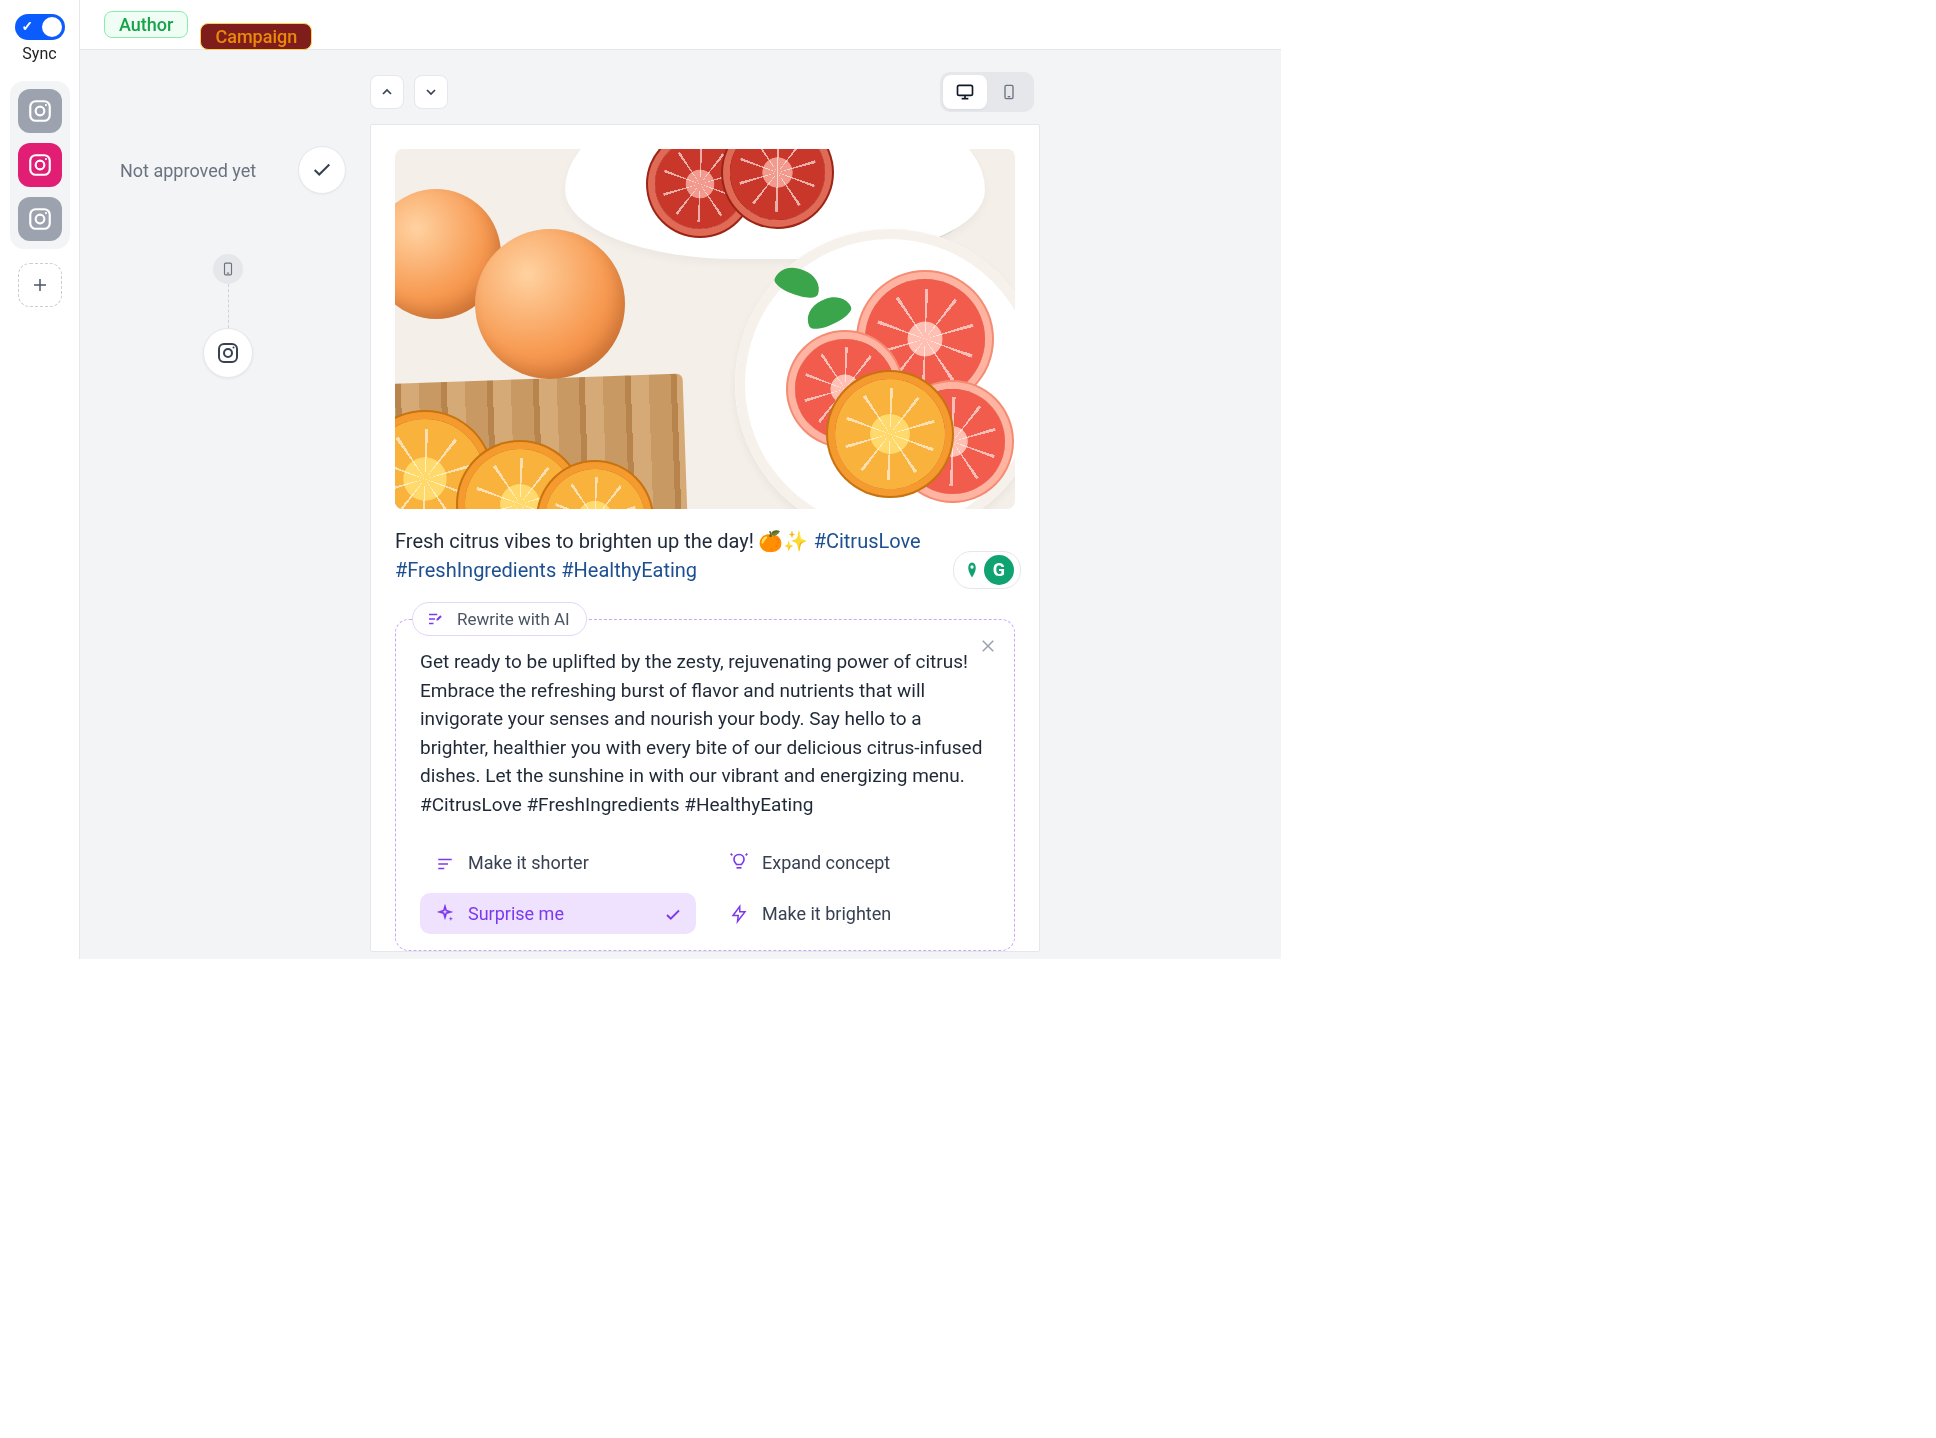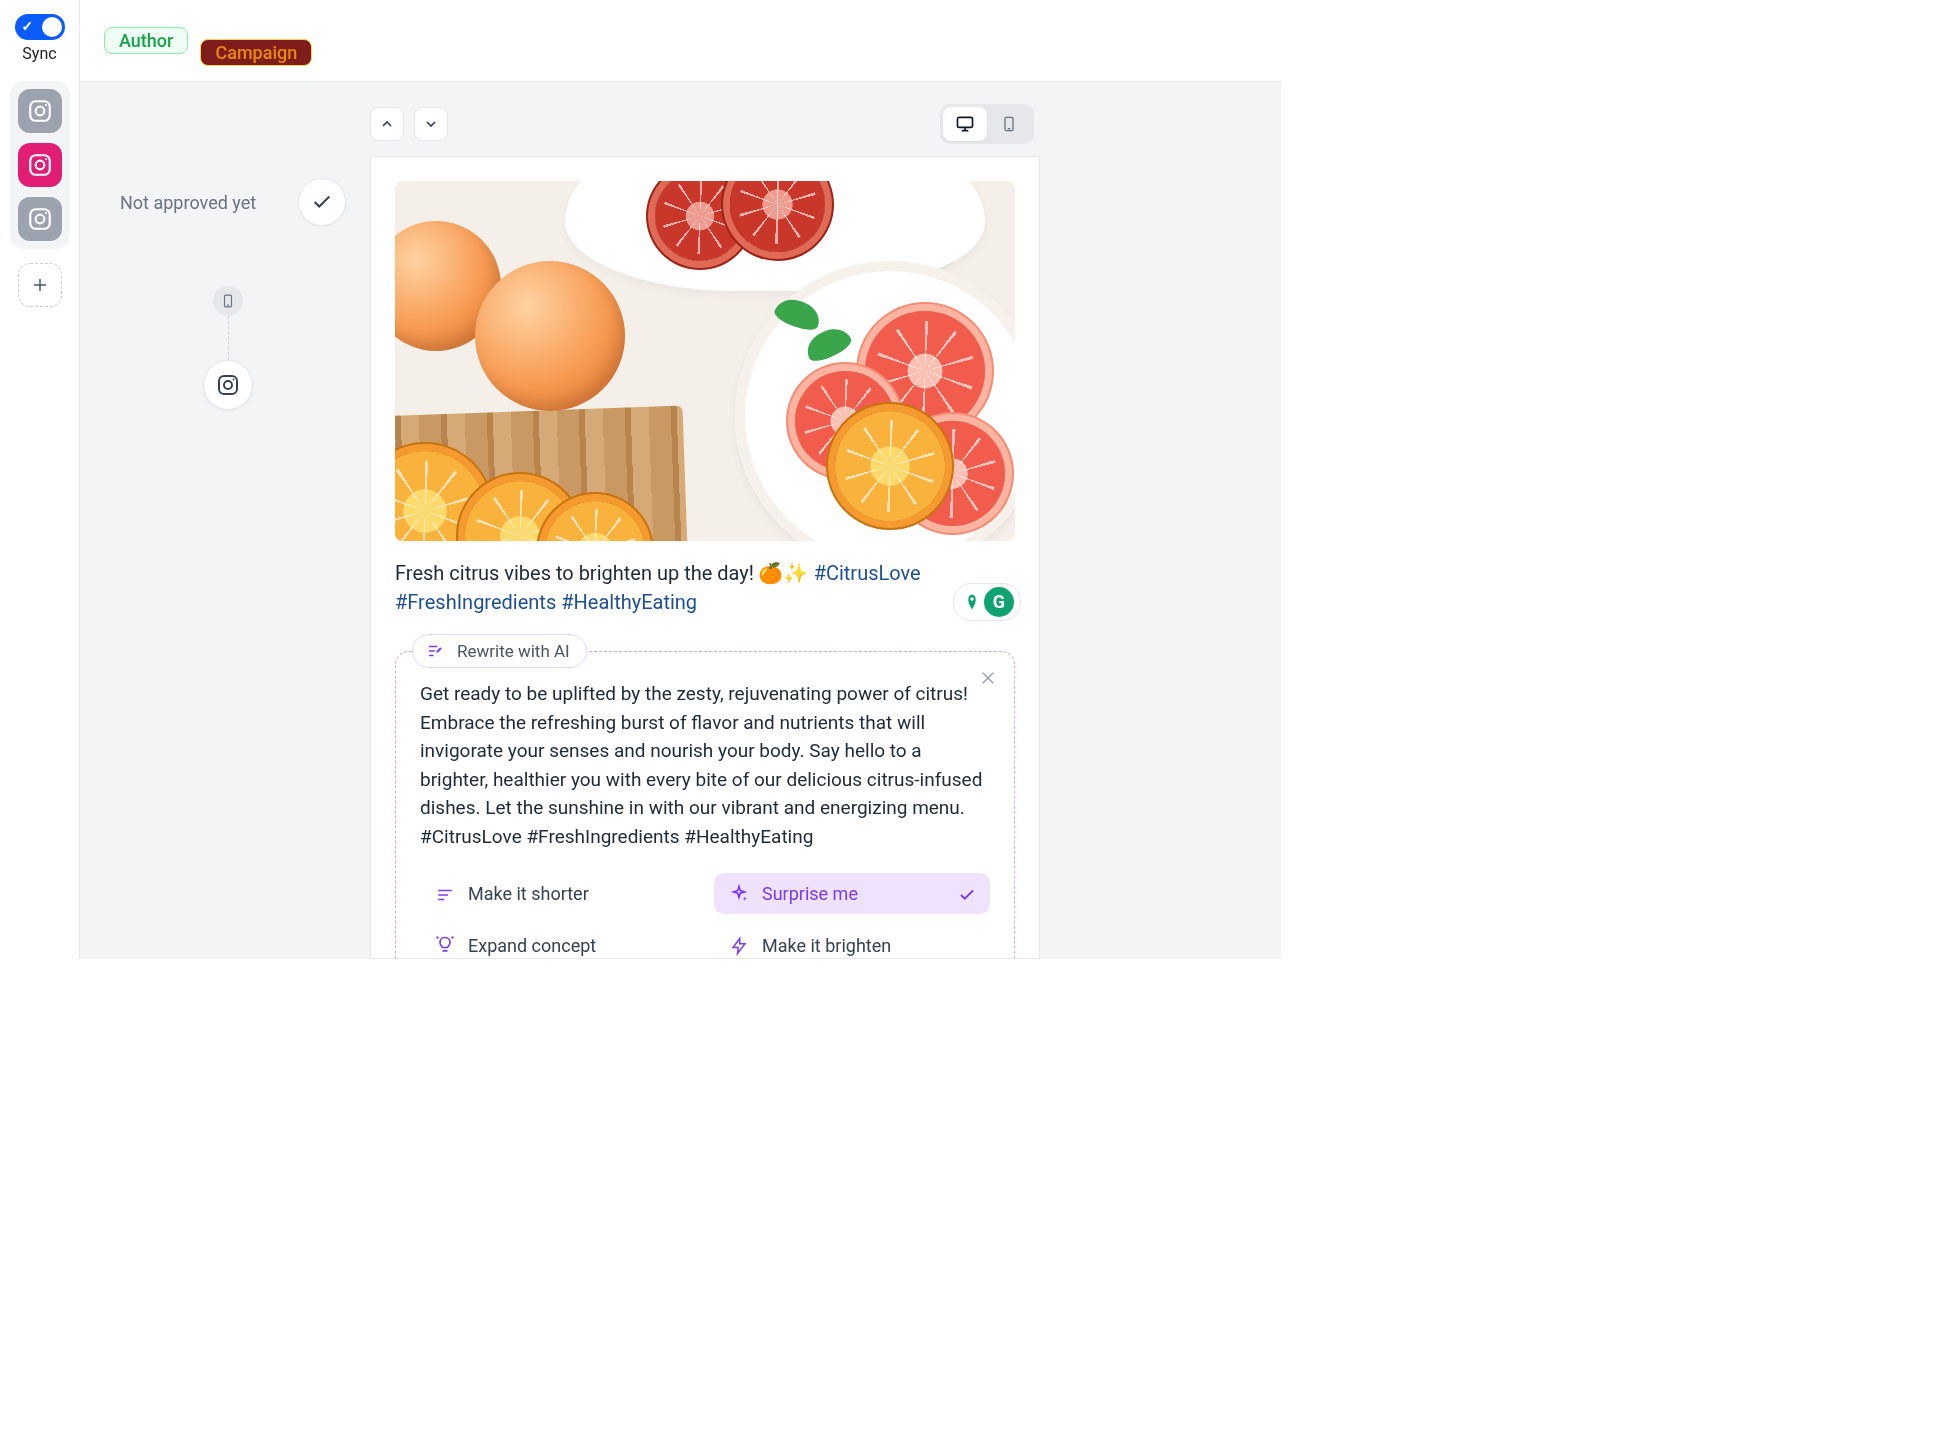--- a/index.html
+++ b/index.html
@@ -15,21 +15,21 @@
   .left-rail {
     width: 80px;
     border-right: 1px solid #e5e7eb;
     display: flex; flex-direction: column; align-items: center;
     padding-top: 14px;
     background: #fff;
     flex-shrink: 0;
   }
   .main { flex: 1; display: flex; flex-direction: column; min-width: 0; }
   .topbar {
-    height: 82px;
+    height: 50px;
     border-bottom: 1px solid #e5e7eb;
     display: flex; align-items: center;
     padding: 0 24px;
     gap: 12px;
     background: #fff;
   }
   .workspace {
     flex: 1;
     background: #f3f4f6;
     display: flex;
@@ -478,47 +478,47 @@
               <div class="ai-act">
                 <span class="ic">
                   <svg width="20" height="18" viewBox="0 0 24 24" fill="none" stroke="#7c3aed" stroke-width="2.2">
                       <line x1="3" y1="6" x2="21" y2="6"></line>
                       <line x1="3" y1="12" x2="16" y2="12"></line>
                       <line x1="3" y1="18" x2="11" y2="18"></line>
                     </svg>
                 </span>
                 <span>Make it shorter</span>
               </div>
+              <div class="ai-act">
+                <span class="ic">
+                  <svg width="20" height="22" viewBox="0 0 24 24" fill="none" stroke="#7c3aed" stroke-width="2">
+                      <path d="M12 3 C8 3 6 6 6 9 C6 12 8 13 9 15 L15 15 C16 13 18 12 18 9 C18 6 16 3 12 3 Z"></path>
+                      <line x1="9" y1="19" x2="15" y2="19"></line>
+                      <line x1="4" y1="4" x2="2" y2="2"></line>
+                      <line x1="20" y1="4" x2="22" y2="2"></line>
+                    </svg>
+                </span>
+                <span>Expand concept</span>
+              </div>
               <div class="ai-act selected">
                 <span class="ic">
                   <svg width="20" height="20" viewBox="0 0 24 24" fill="none" stroke="#7c3aed" stroke-width="2">
                       <path d="M12 3 L13.5 8 L18.5 9.5 L13.5 11 L12 16 L10.5 11 L5.5 9.5 L10.5 8 Z"></path>
                       <path d="M19 15 L19.7 17 L21.7 17.7 L19.7 18.4 L19 20.4 L18.3 18.4 L16.3 17.7 L18.3 17 Z" fill="#7c3aed" stroke="none"></path>
                     </svg>
                 </span>
                 <span>Surprise me</span>
                 <span class="chk">
                   <svg width="18" height="18" viewBox="0 0 24 24" fill="none" stroke="#7c3aed" stroke-width="2.5">
                       <polyline points="4 12 9 17 20 6"></polyline>
                     </svg>
                 </span>
               </div>
               <div class="ai-act">
                 <span class="ic">
-                  <svg width="20" height="22" viewBox="0 0 24 24" fill="none" stroke="#7c3aed" stroke-width="2">
-                      <path d="M12 3 C8 3 6 6 6 9 C6 12 8 13 9 15 L15 15 C16 13 18 12 18 9 C18 6 16 3 12 3 Z"></path>
-                      <line x1="9" y1="19" x2="15" y2="19"></line>
-                      <line x1="4" y1="4" x2="2" y2="2"></line>
-                      <line x1="20" y1="4" x2="22" y2="2"></line>
-                    </svg>
-                </span>
-                <span>Expand concept</span>
-              </div>
-              <div class="ai-act">
-                <span class="ic">
                   <svg width="18" height="20" viewBox="0 0 24 24" fill="none" stroke="#7c3aed" stroke-width="2">
                       <polygon points="13 2 4 14 11 14 10 22 20 9 13 9 13 2"></polygon>
                     </svg>
                 </span>
                 <span>Make it brighten</span>
               </div>
             </div>
           </div>
 
         </div>

